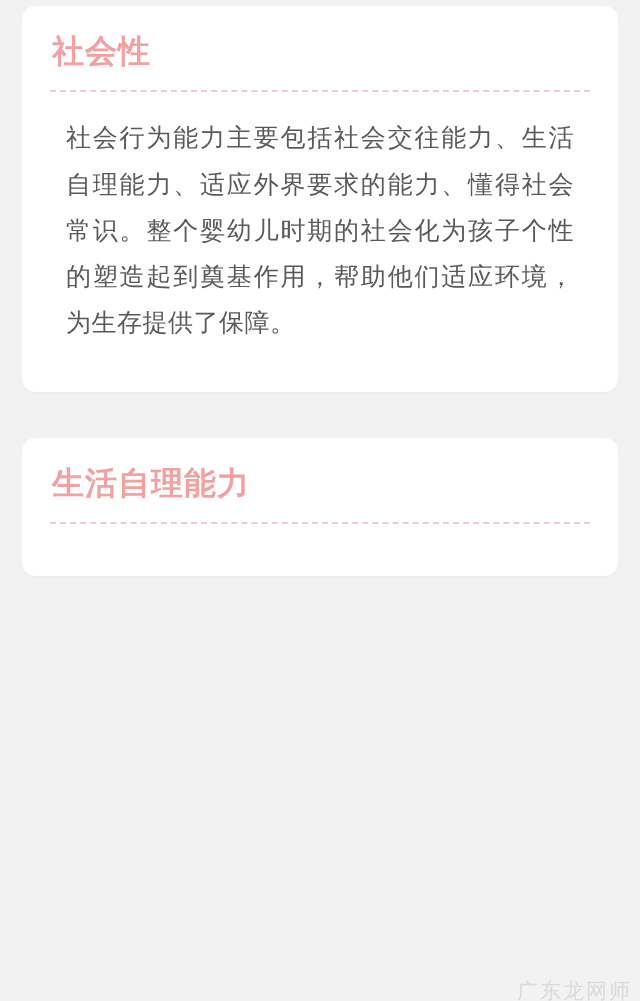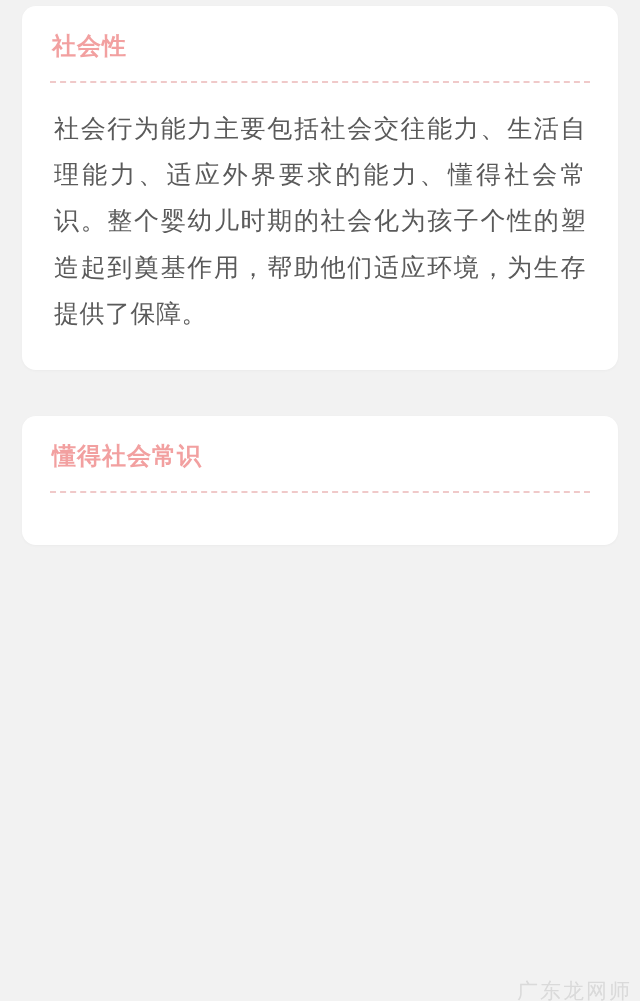--- a/index.html
+++ b/index.html
@@ -24,39 +24,39 @@
   .card {
     background: #ffffff;
     border-radius: 14px;
     box-sizing: border-box;
     padding: 26px 28px 30px 28px;
     margin-bottom: 46px;
     box-shadow: 0 1px 3px rgba(0,0,0,0.03);
   }
   .card-title {
     color: #f2a0a0;
-    font-size: 24px;
+    font-size: 32px;
     font-weight: bold;
     letter-spacing: 1px;
     line-height: 1.2;
     margin: 0 0 20px 2px;
   }
   .divider {
     border: none;
     border-top: 2px dashed #f0c9c9;
     margin: 0 0 22px 0;
     height: 0;
   }
   .card-body {
     color: #5a5a5a;
     font-size: 25px;
     line-height: 1.85;
     letter-spacing: 0.5px;
     text-align: justify;
-    margin: 4px;
+    margin: 16px;
     word-break: break-all;
   }
   .card-first {
     margin-top: 6px;
   }
   .card-second {
     margin-bottom: 0;
   }
   .watermark {
     position: absolute;
@@ -74,19 +74,19 @@
 
 <div class="page">
 
   <div class="card card-first">
     <h2 class="card-title">社会性</h2>
     <hr class="divider">
     <p class="card-body">社会行为能力主要包括社会交往能力、生活自理能力、适应外界要求的能力、懂得社会常识。整个婴幼儿时期的社会化为孩子个性的塑造起到奠基作用，帮助他们适应环境，为生存提供了保障。</p>
   </div>
 
   <div class="card card-second">
-    <h2 class="card-title">懂得社会常识</h2>
+    <h2 class="card-title">生活自理能力</h2>
     <hr class="divider">
   </div>
 
   <div class="watermark">广东龙网师</div>
 
 </div>
 
 </body></html>

